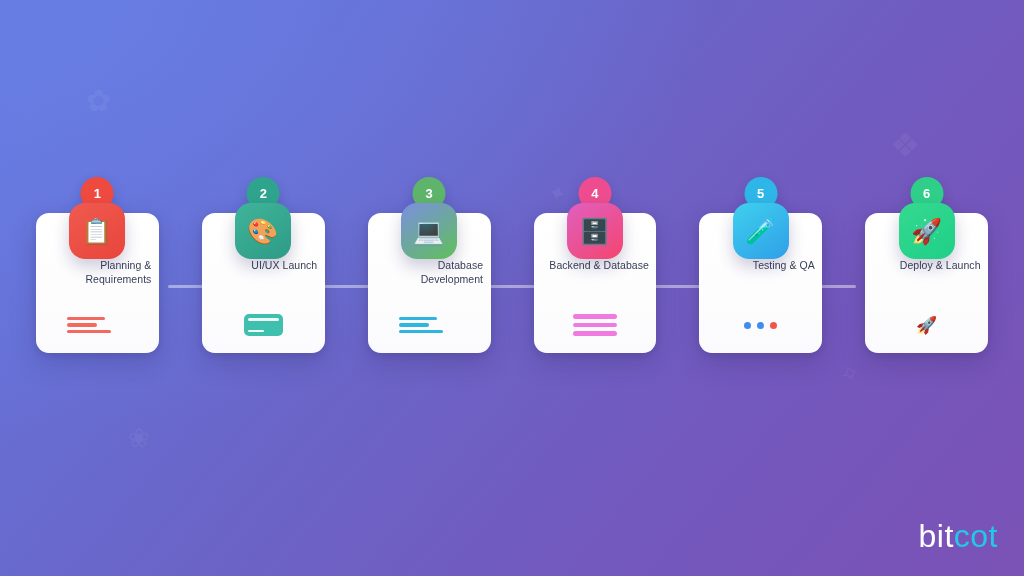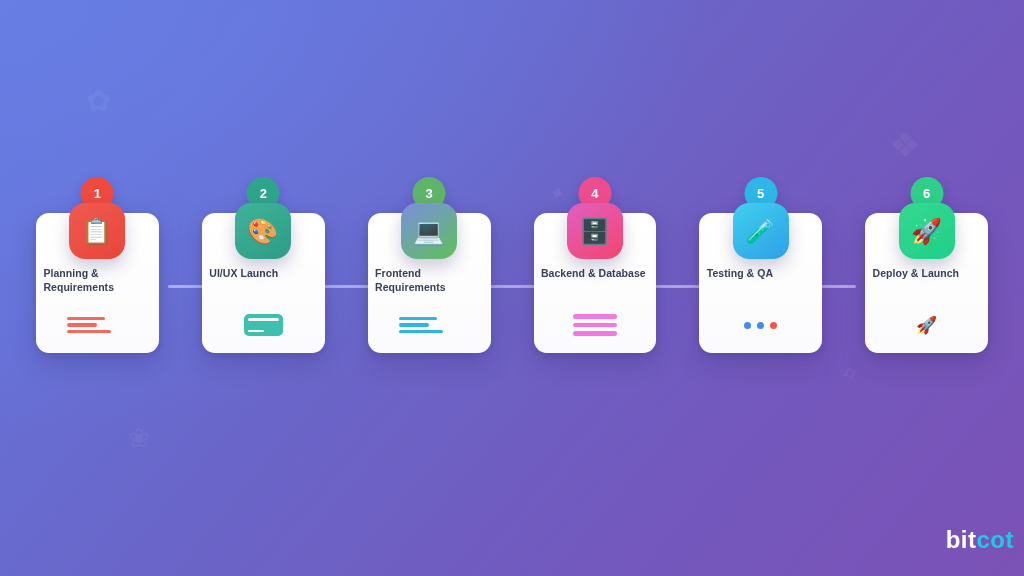--- a/index.html
+++ b/index.html
@@ -105,25 +105,25 @@
     align-items:center;
     justify-content:center;
     color:#ffffff;
     font-size:13px;
     font-weight:700;
     z-index:1;
     box-shadow:0 5px 12px rgba(40,30,90,0.22);
   }
 
   .card-label {
-    margin-top:12px;
+    margin-top:4px;
     width:108px;
-    text-align:left;
+    text-align:right;
     font-size:10.5px;
-    font-weight:700;
+    font-weight:400;
     color:#394059;
     line-height:1.33;
     letter-spacing:0.05px;
   }
 
   
   .deco {
     margin-top:auto;
     margin-bottom:17px;
     width:60px;
@@ -168,23 +168,23 @@
 
   
   .dots { display:flex; gap:6px; align-items:center; }
   .dots i { width:7px; height:7px; border-radius:50%; display:block; }
 
   .emoji-deco { font-size:17px; line-height:1; }
 
   
   #logo {
     position:absolute;
-    right:10px; bottom:24px;
-    font-size:24px;
-    font-weight:700;
+    right:26px; bottom:24px;
+    font-size:32px;
+    font-weight:400;
     letter-spacing:0.5px;
     line-height:1;
     user-select:none;
   }
   #logo .b { color:#ffffff; }
   #logo .c { color:#23c8e8; }
 </style>
 </head>
 <body>
 
@@ -219,21 +219,21 @@
         <div class="badge" style="background: rgb(47, 164, 141);">2</div>
         <div class="icon-tile" style="background: linear-gradient(145deg, rgb(63, 180, 154), rgb(46, 155, 134));">🎨</div>
         <div class="card-label">UI/UX Launch</div>
         <div class="deco">
           <div class="chip" style="background: rgb(63, 191, 174);"></div>
         </div>
       </div>
       <div class="card">
         <div class="badge" style="background: rgb(95, 180, 107);">3</div>
         <div class="icon-tile" style="background: linear-gradient(145deg, rgb(123, 143, 224), rgb(95, 192, 90));">💻</div>
-        <div class="card-label">Frontend Requirements</div>
+        <div class="card-label">Database Development</div>
         <div class="deco lines">
           <div class="ln" style="background: rgb(47, 182, 222);"></div>
           <div class="ln" style="background: rgb(47, 182, 222);"></div>
           <div class="ln" style="background: rgb(47, 182, 222);"></div>
         </div>
       </div>
       <div class="card">
         <div class="badge" style="background: rgb(237, 77, 142);">4</div>
         <div class="icon-tile" style="background: linear-gradient(145deg, rgb(224, 95, 192), rgb(244, 69, 111));">🗄️</div>
         <div class="card-label">Backend &amp; Database</div>

